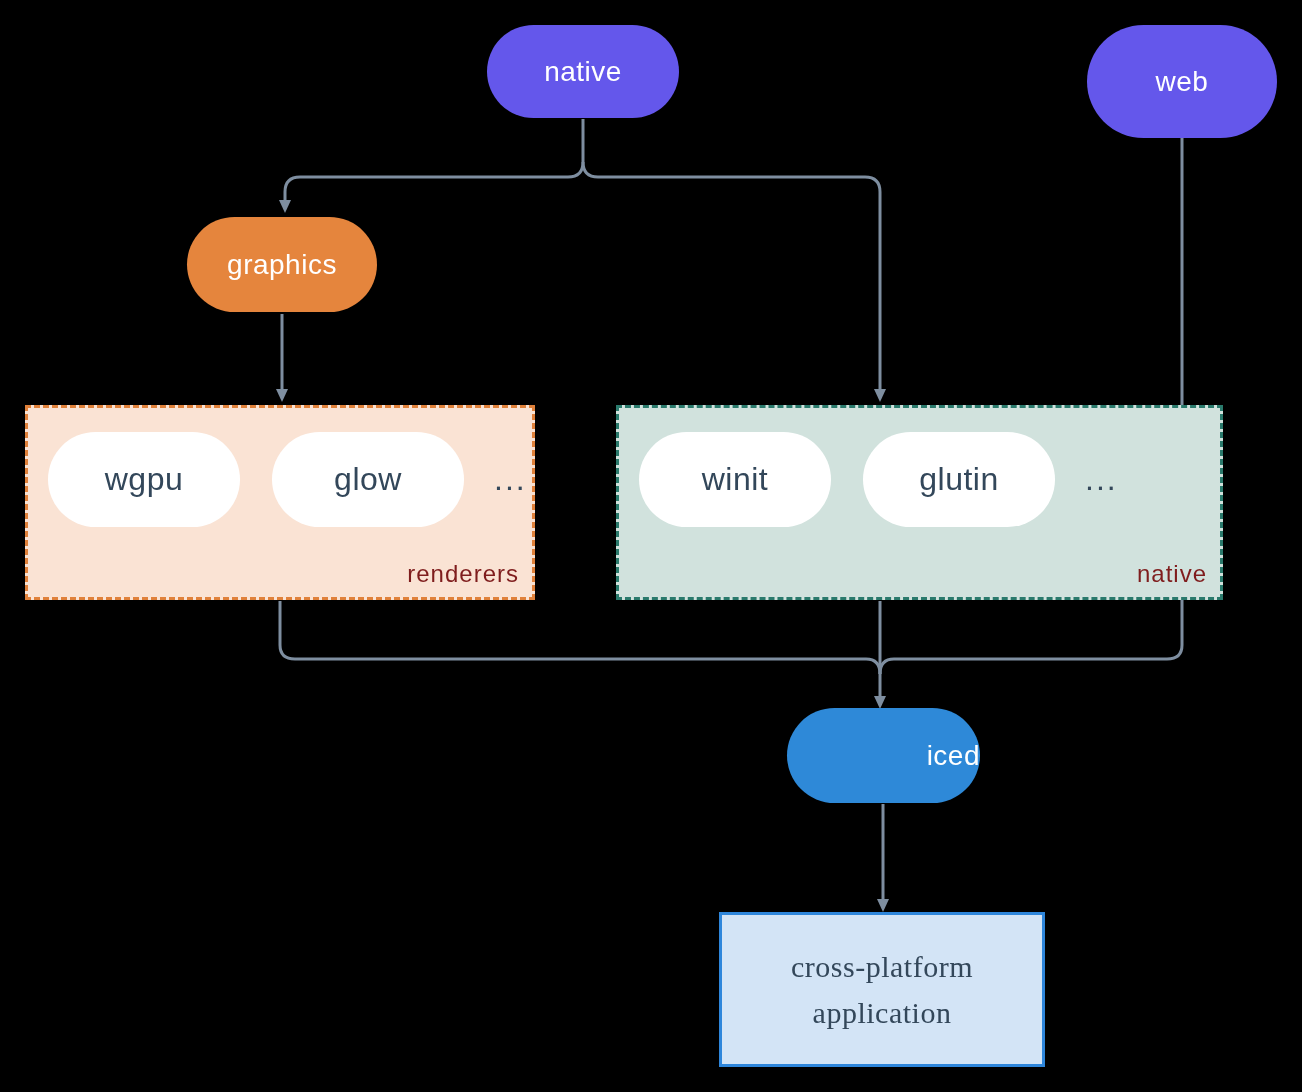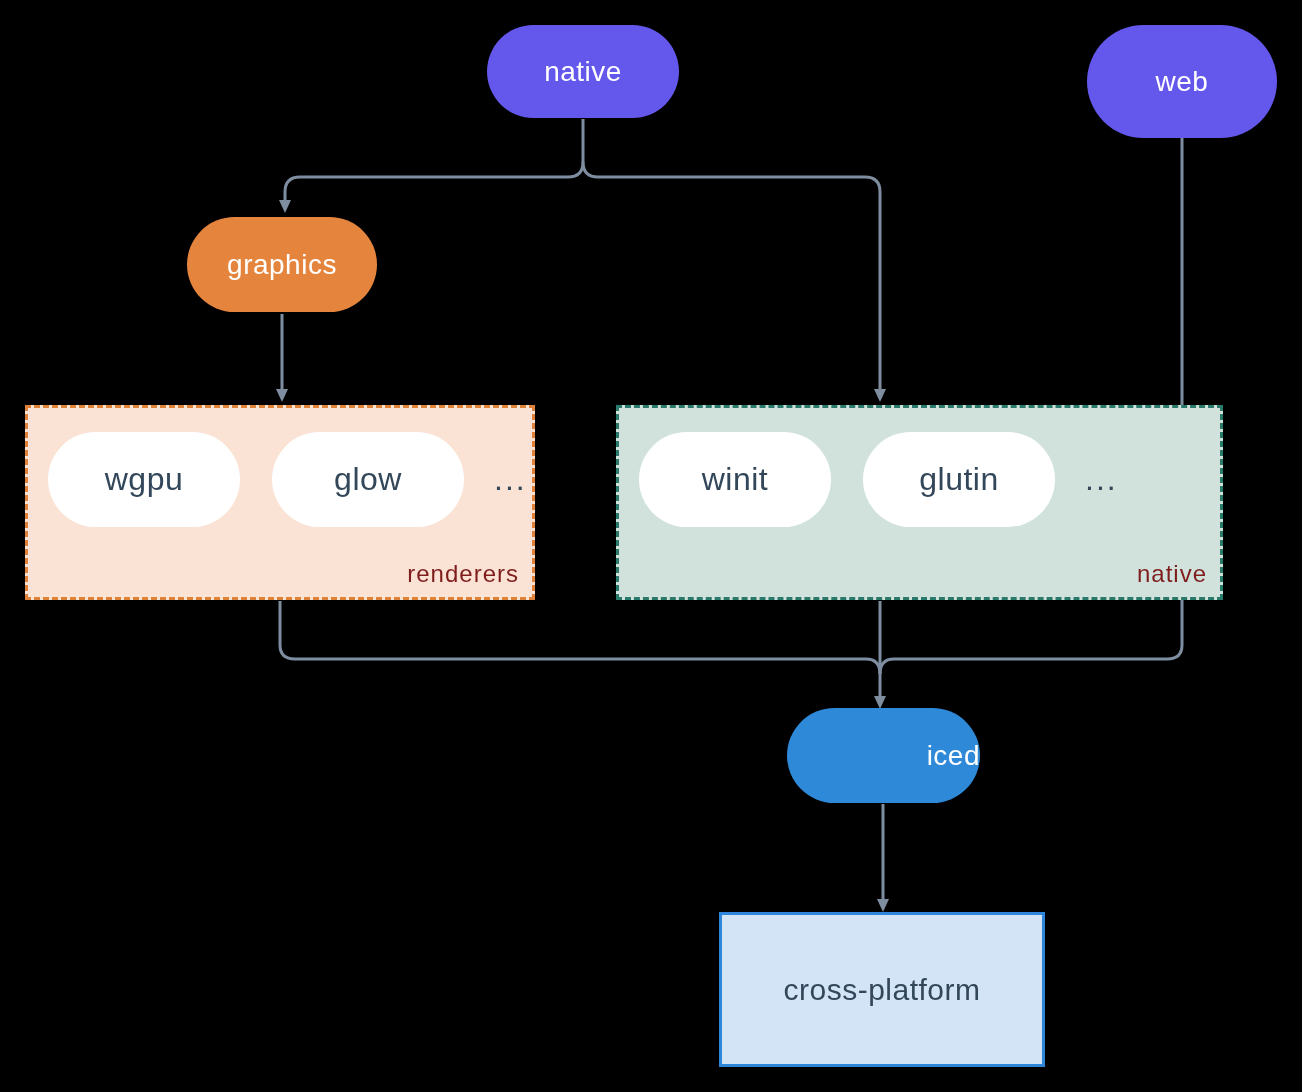--- a/index.html
+++ b/index.html
@@ -102,20 +102,21 @@
     border: 3px solid #2e86db;
     display: flex;
     flex-direction: column;
     align-items: center;
     justify-content: center;
     color: #33475a;
     font-size: 30px;
     line-height: 46px;
     letter-spacing: 0.5px;
     text-align: center;
+    font-family: Liberation Serif, serif;
   }
 </style>
 </head>
 <body>
 
 <div class="canvas">
 
   <svg class="edges" viewBox="0 0 1302 1092" xmlns="http://www.w3.org/2000/svg">
     <defs>
       <marker id="arrow" markerUnits="userSpaceOnUse" markerWidth="18" markerHeight="16" viewBox="0 0 18 16" refX="3" refY="8" orient="auto">
@@ -170,15 +171,16 @@
     </div>
     <div class="group-label">native</div>
   </div>
 
   <div class="pill blue" id="node-iced">
     <span>iced</span>
   </div>
 
   <div class="app-box">
     <div>cross-platform</div>
+    <div>application</div>
   </div>
 
 </div>
 
 </body></html>

